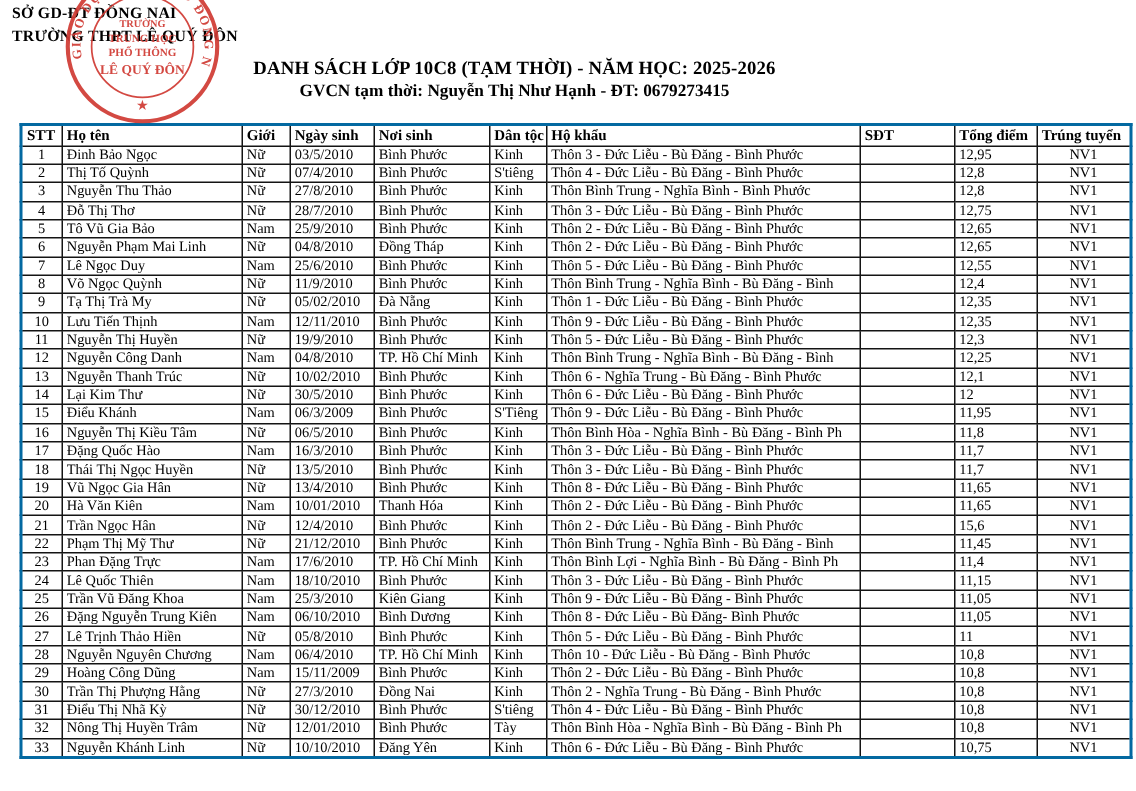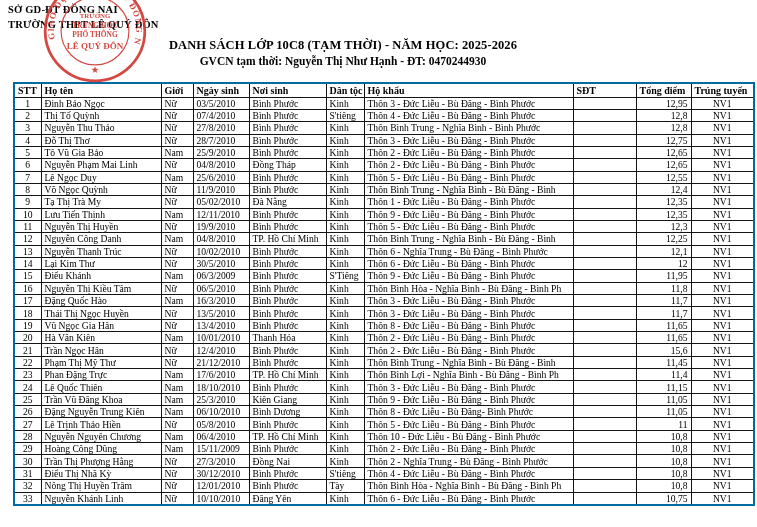--- a/index.html
+++ b/index.html
@@ -36,21 +36,21 @@
     vertical-align:middle;
     font-weight:normal;
   }
   table.roster{border:2px solid #0369a1;}
   table.roster tr.hdr th{
     font-weight:bold;font-size:10px;height:12.5px;text-align:left;
   }
   
   .c0{text-align:center;}
   .c7{text-align:center;}
-  .c8{text-align:right;}
+  .c8{text-align:left;}
   .c9{text-align:center;}
   tr.hdr .c0,tr.hdr .c7,tr.hdr .c8,tr.hdr .c9{text-align:center;}
 </style>
 </head>
 <body>
 
 <div class="page">
 
   <div class="org-block">
     <div class="org-line">SỞ GD-ĐT ĐỒNG NAI</div>
@@ -70,21 +70,21 @@
     <g fill="#d03a33" text-anchor="middle" font-family="Liberation Serif, DejaVu Serif, serif">
       <text x="50" y="38" font-size="6.5" font-weight="bold">TRƯỜNG</text>
       <text x="50" y="47" font-size="7" font-weight="bold">TRUNG HỌC</text>
       <text x="50" y="56" font-size="7" font-weight="bold">PHỔ THÔNG</text>
       <text x="50" y="67" font-size="8.5" font-weight="bold">LÊ QUÝ ĐÔN</text>
     </g>
   </svg>
 
   <div class="title-block">
     <div class="doc-title">DANH SÁCH LỚP 10C8 (TẠM THỜI) - NĂM HỌC: 2025-2026</div>
-    <div class="doc-subtitle">GVCN tạm thời: Nguyễn Thị Như Hạnh - ĐT: 0470244930</div>
+    <div class="doc-subtitle">GVCN tạm thời: Nguyễn Thị Như Hạnh - ĐT: 0679273415</div>
   </div>
 
   <table class="roster">
     <colgroup>
       <col style="width:27px">
         <col style="width:120px">
         <col style="width:32px">
       <col style="width:56px">
         <col style="width:77px">
         <col style="width:38px">

